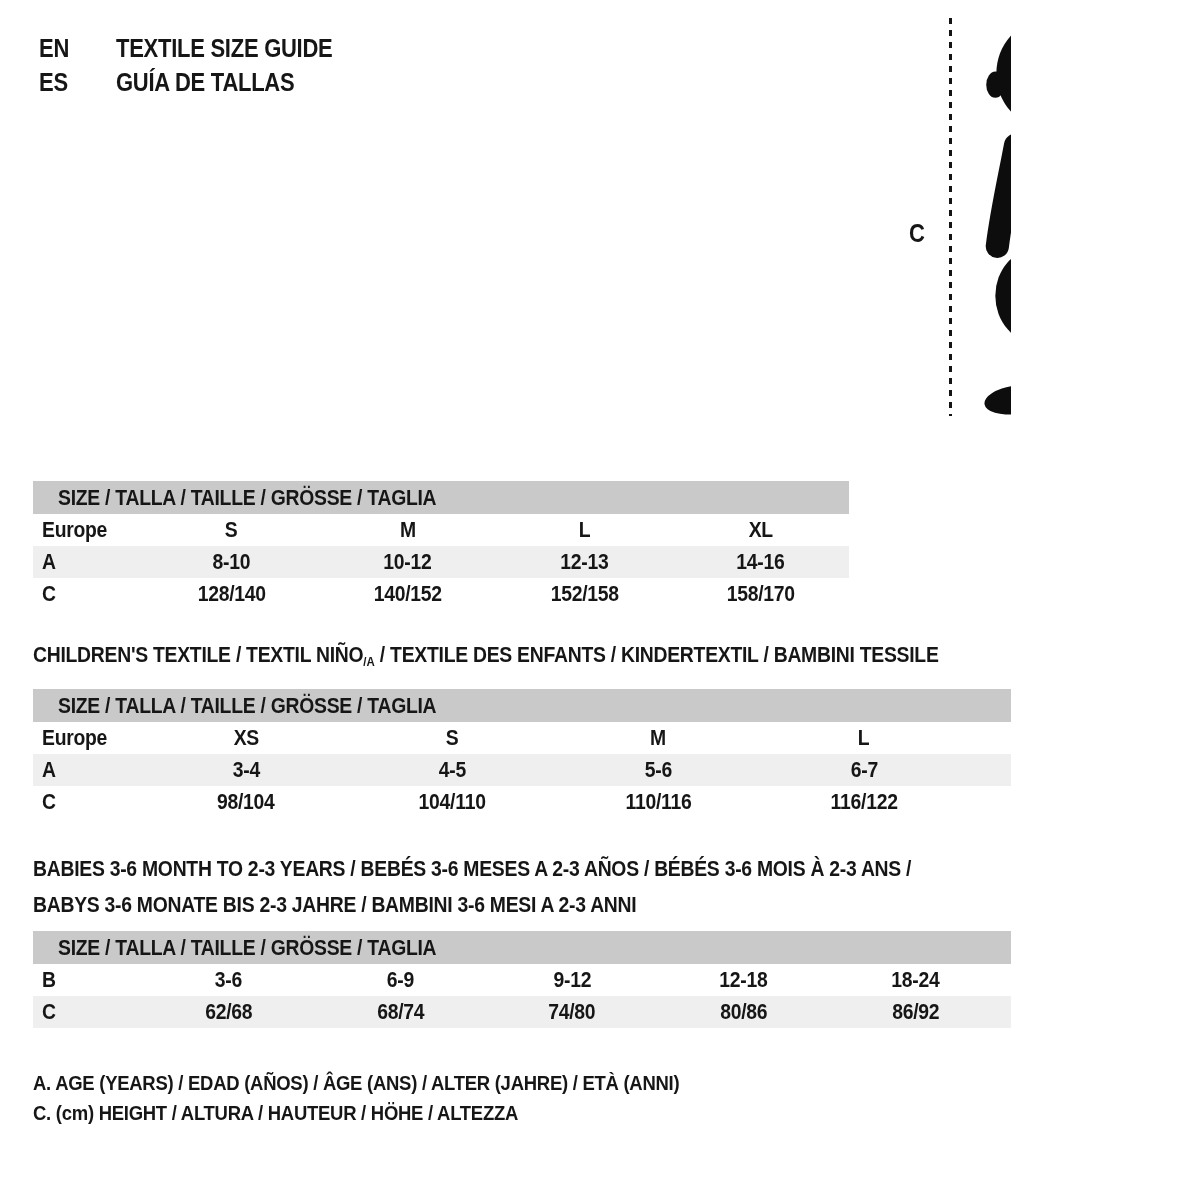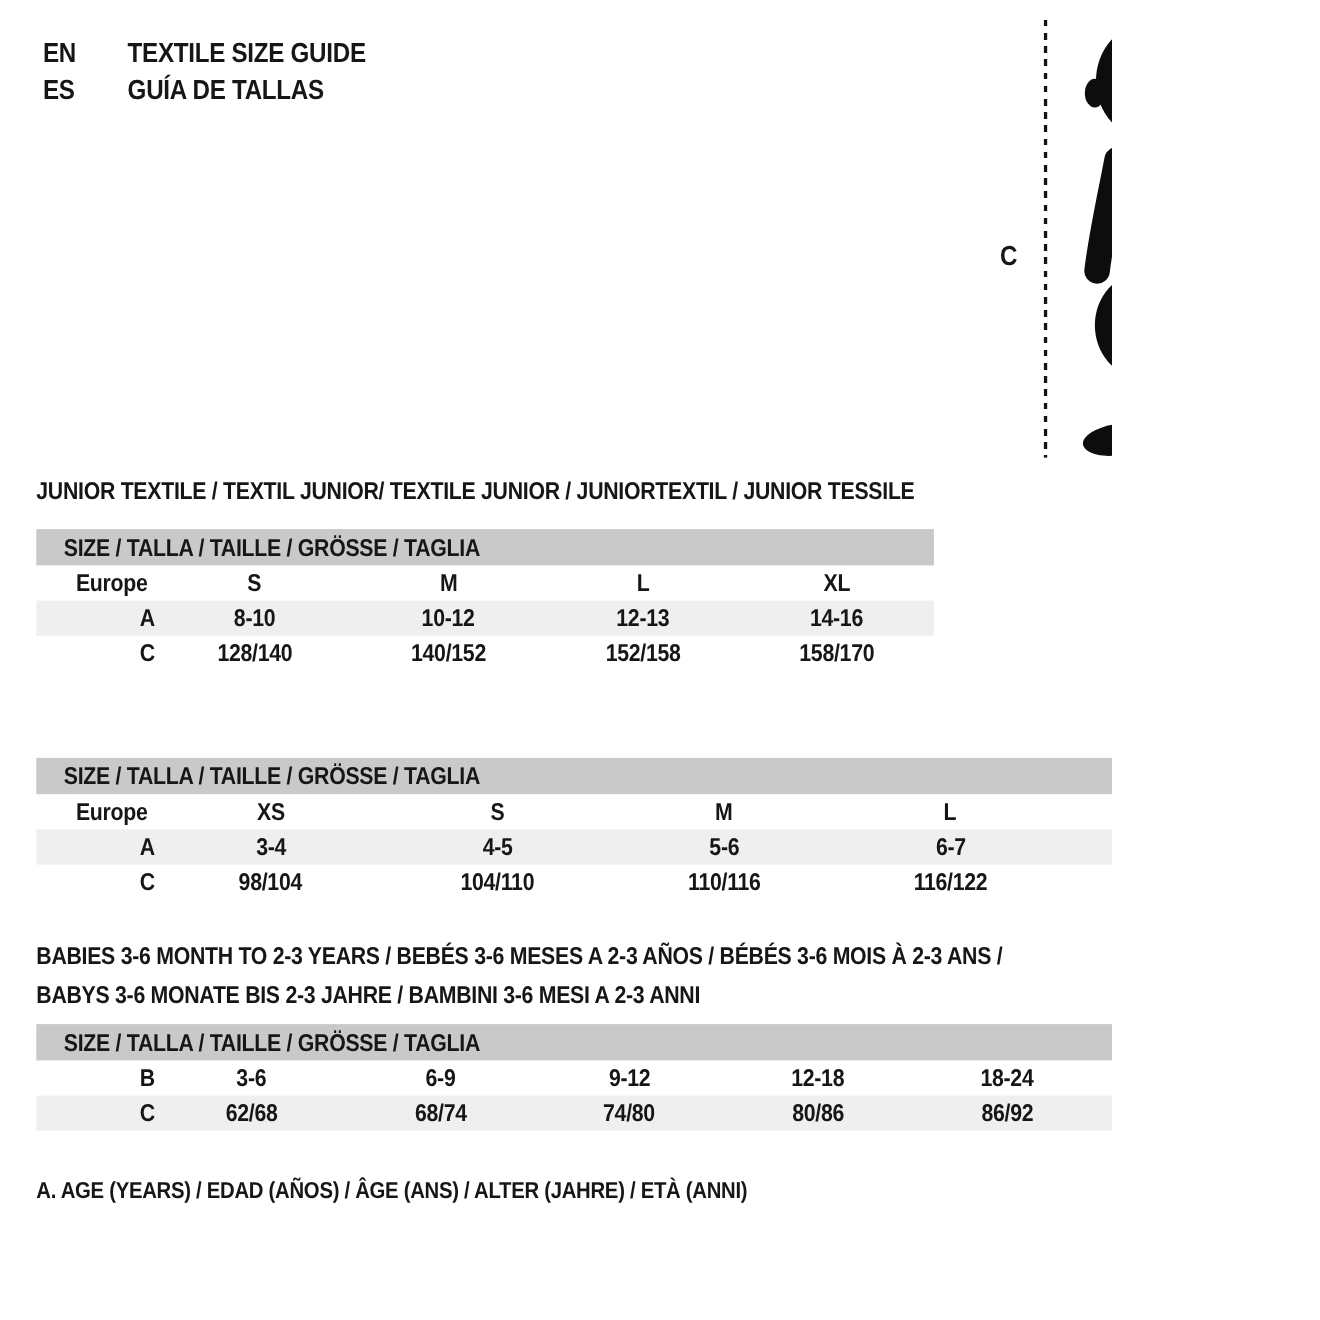--- a/index.html
+++ b/index.html
@@ -48,21 +48,21 @@
   .sizetable { position: absolute; font-size: 22px; }
   .tbl-junior   { left: 33px; top: 481px; width: 816px; }
   .tbl-children { left: 33px; top: 689px; width: 1140px; }
   .tbl-babies   { left: 33px; top: 931px; width: 1140px; }
   .thead {
     height: 33px; background: var(--header-bg);
     display: flex; align-items: center; padding-left: 25px; font-size: 22px;
   }
   .trow { height: 32px; display: flex; align-items: center; }
   .trow.stripe { background: var(--stripe-bg); }
-  .tlabel { width: 110px; padding-left: 9px; text-align: right; }
+  .tlabel { width: 110px; padding-left: 9px; text-align: left; }
   .tcell  { flex: 1; text-align: center; }
 
   
   .footer { position: absolute; left: 33px; top: 1071px; font-size: 21px; }
   .footer-line { height: 30px; display: flex; align-items: flex-start; }
 </style>
 </head>
 <body>
 
 <div class="page">
@@ -90,23 +90,20 @@
       <path d="M132,132 C140,162 146,192 150,220" fill="none" stroke="#0d0d0d" stroke-width="23" stroke-linecap="round"></path>
       <ellipse cx="64" cy="277" rx="42" ry="47"></ellipse>
       <ellipse cx="114" cy="277" rx="40" ry="47"></ellipse>
       <path d="M60,295 L53,368" fill="none" stroke="#0d0d0d" stroke-width="31" stroke-linecap="round"></path>
       <path d="M116,295 L121,370" fill="none" stroke="#0d0d0d" stroke-width="31" stroke-linecap="round"></path>
       <ellipse cx="42" cy="380" rx="31" ry="14" transform="rotate(-8 42 380)"></ellipse>
       <ellipse cx="124" cy="387" rx="27" ry="12" transform="rotate(6 124 387)"></ellipse>
     </g>
   </svg>
 
-  <div class="section-title title-junior">
-    <span class="sx sxl">JUNIOR TEXTILE / TEXTIL JUNIOR/ TEXTILE JUNIOR / JUNIORTEXTIL / JUNIOR TESSILE</span>
-  </div>
   <div class="sizetable tbl-junior">
     <div class="thead">
       <span class="sx sxl">SIZE / TALLA / TAILLE / GRÖSSE / TAGLIA</span>
     </div>
     <div class="trow">
       <span class="tlabel"><span class="sx sxl">Europe</span></span>
       <span class="tcell"><span class="sx">S</span></span>
       <span class="tcell"><span class="sx">M</span></span>
       <span class="tcell"><span class="sx">L</span></span>
       <span class="tcell"><span class="sx">XL</span></span>
@@ -120,20 +117,23 @@
     </div>
     <div class="trow">
       <span class="tlabel"><span class="sx sxl">C</span></span>
       <span class="tcell"><span class="sx">128/140</span></span>
       <span class="tcell"><span class="sx">140/152</span></span>
       <span class="tcell"><span class="sx">152/158</span></span>
       <span class="tcell"><span class="sx">158/170</span></span>
     </div>
   </div>
 
+  <div class="section-title title-children">
+    <span class="sx sxl"><span>CHILDREN'S TEXTILE / TEXTIL NIÑO</span><span class="subA">/A</span><span> / TEXTILE DES ENFANTS / KINDERTEXTIL / BAMBINI TESSILE</span></span>
+  </div>
   <div class="sizetable tbl-children">
     <div class="thead">
       <span class="sx sxl">SIZE / TALLA / TAILLE / GRÖSSE / TAGLIA</span>
     </div>
     <div class="trow">
       <span class="tlabel"><span class="sx sxl">Europe</span></span>
       <span class="tcell"><span class="sx">XS</span></span>
       <span class="tcell"><span class="sx">S</span></span>
       <span class="tcell"><span class="sx">M</span></span>
       <span class="tcell"><span class="sx">L</span></span>
@@ -182,15 +182,18 @@
       <span class="tcell"><span class="sx">80/86</span></span>
       <span class="tcell"><span class="sx">86/92</span></span>
       <span class="tcell"><span class="sx">92/98</span></span>
     </div>
   </div>
 
   <div class="footer">
     <div class="footer-line">
         <span class="sx sxl">A. AGE (YEARS) / EDAD (AÑOS) / ÂGE (ANS) / ALTER (JAHRE) / ETÀ (ANNI)</span>
       </div>
+    <div class="footer-line">
+        <span class="sx sxl">C. (cm) HEIGHT / ALTURA / HAUTEUR / HÖHE / ALTEZZA</span>
+      </div>
   </div>
 
 </div>
 
 </body></html>

